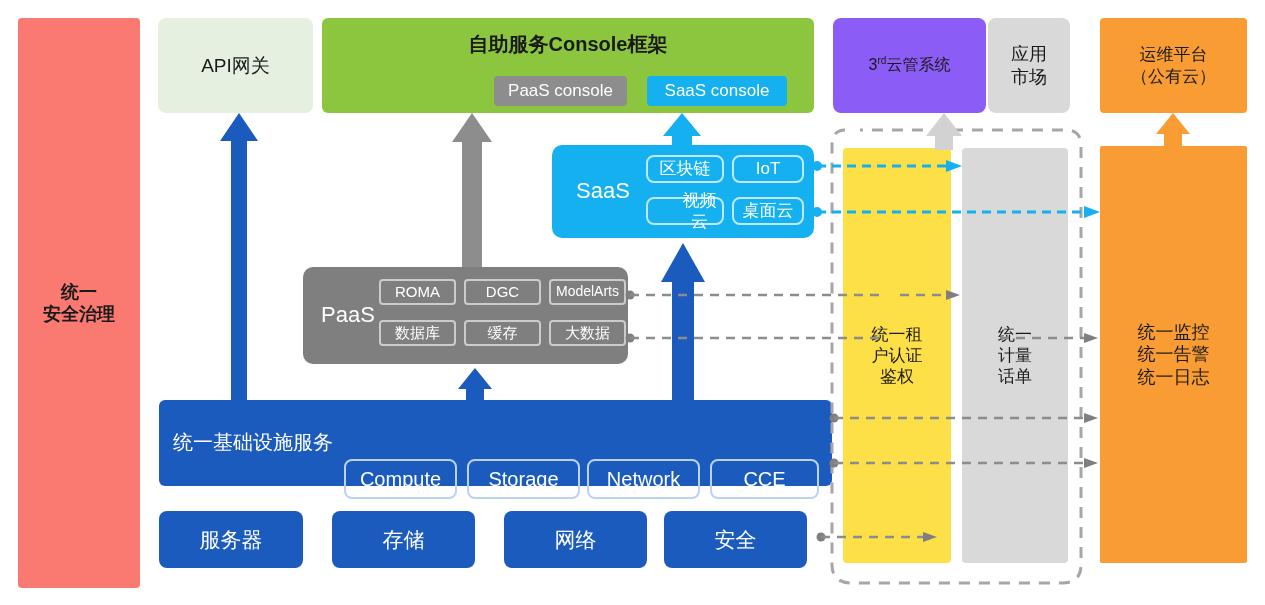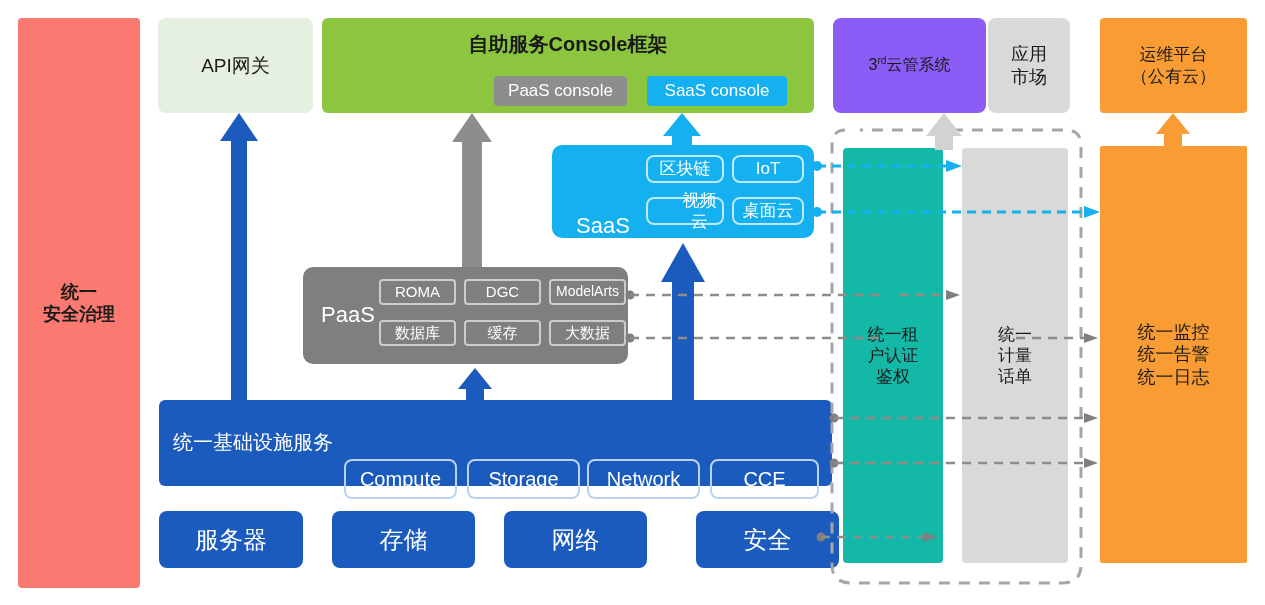--- a/index.html
+++ b/index.html
@@ -104,21 +104,21 @@
   }
 
   
   #saas-block {
     left: 552px; top: 145px; width: 262px; height: 93px;
     background: #14b0ef; border-radius: 10px;
     display: block;
   }
   #saas-label {
     position: absolute; left: 12px; top: 32px; width: 78px;
-    color: #ffffff; font-size: 22px; text-align: center; margin-top: 35px;
+    color: #ffffff; font-size: 22px; text-align: center;
   }
   .saas-chip {
     position: absolute; height: 28px;
     border: 2px solid #bfe9fb; border-radius: 8px;
     display: flex; align-items: center; justify-content: center;
     color: #ffffff; font-size: 17px; box-sizing: border-box;
   }
   #saas-chip-0 { left: 94px;  top: 10px; width: 78px; }
   #saas-chip-1 { left: 180px; top: 10px; width: 72px; }
   #saas-chip-2 { left: 94px;  top: 52px; width: 78px; padding-left: 29px; }
@@ -166,31 +166,31 @@
   #infra-chip-0 { left: 185px; width: 113px; }
   #infra-chip-1 { left: 308px; width: 113px; }
   #infra-chip-2 { left: 428px; width: 113px; }
   #infra-chip-3 { left: 551px; width: 109px; }
 
   
   .hw-box {
     position: absolute; top: 511px; height: 57px;
     background: #1b5bbd; border-radius: 8px;
     display: flex; align-items: center; justify-content: center;
-    color: #ffffff; font-size: 24px;
+    color: #ffffff; font-size: 21px;
   }
   #hw-0 { left: 159px; width: 144px; }
   #hw-1 { left: 332px; width: 143px; }
   #hw-2 { left: 504px; width: 143px; }
-  #hw-3 { left: 696px; width: 143px; text-align: right; }
+  #hw-3 { left: 664px; width: 143px; text-align: right; }
 
   
   #col-auth {
-    left: 843px; top: 148px; width: 100px; height: 415px;
-    background: #14b8a6; border-radius: 4px;
+    left: 843px; top: 148px; width: 108px; height: 415px;
+    background: #fde047; border-radius: 4px;
     color: #1a1a1a; font-size: 17px;
   }
   #col-billing {
     left: 962px; top: 148px; width: 106px; height: 415px;
     background: #d9d9d9; border-radius: 4px;
     color: #1a1a1a; font-size: 17px;
   }
 
   
   #overlay {

